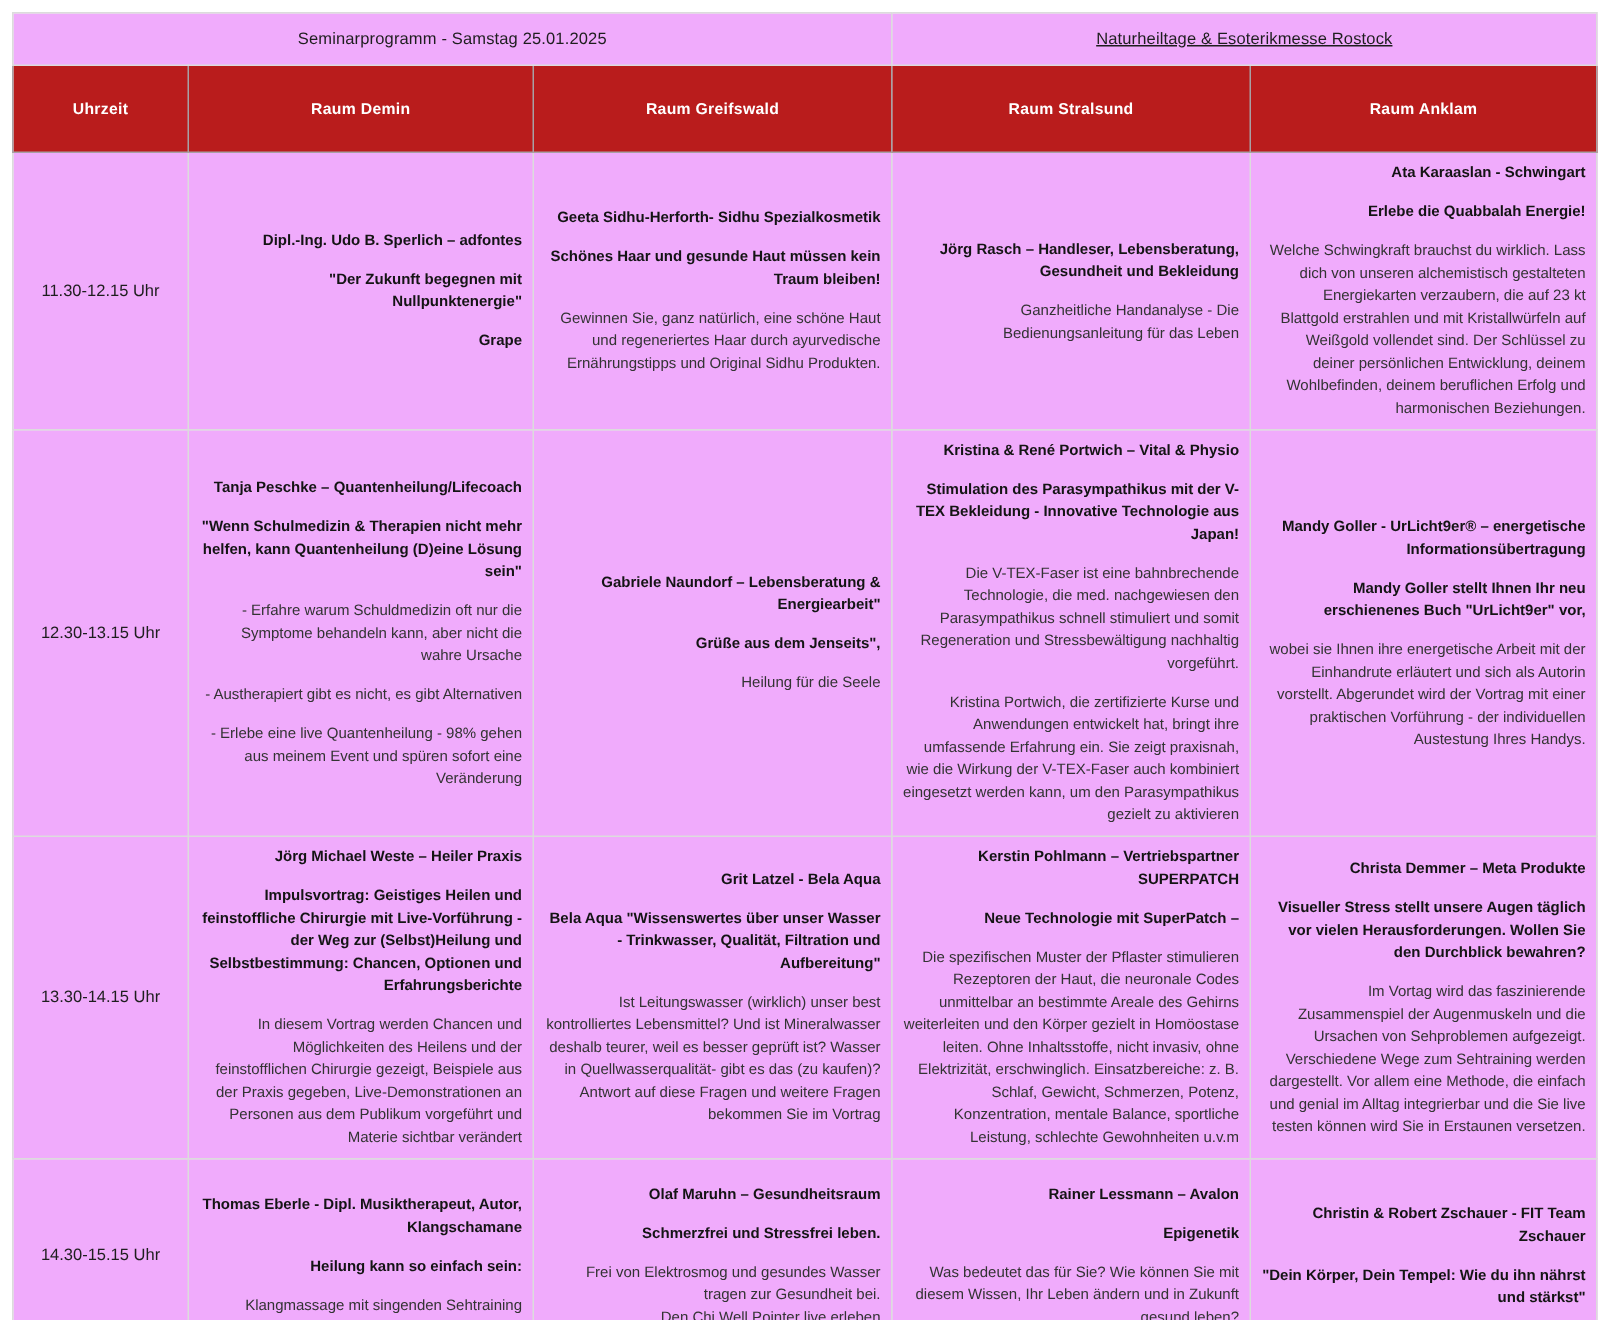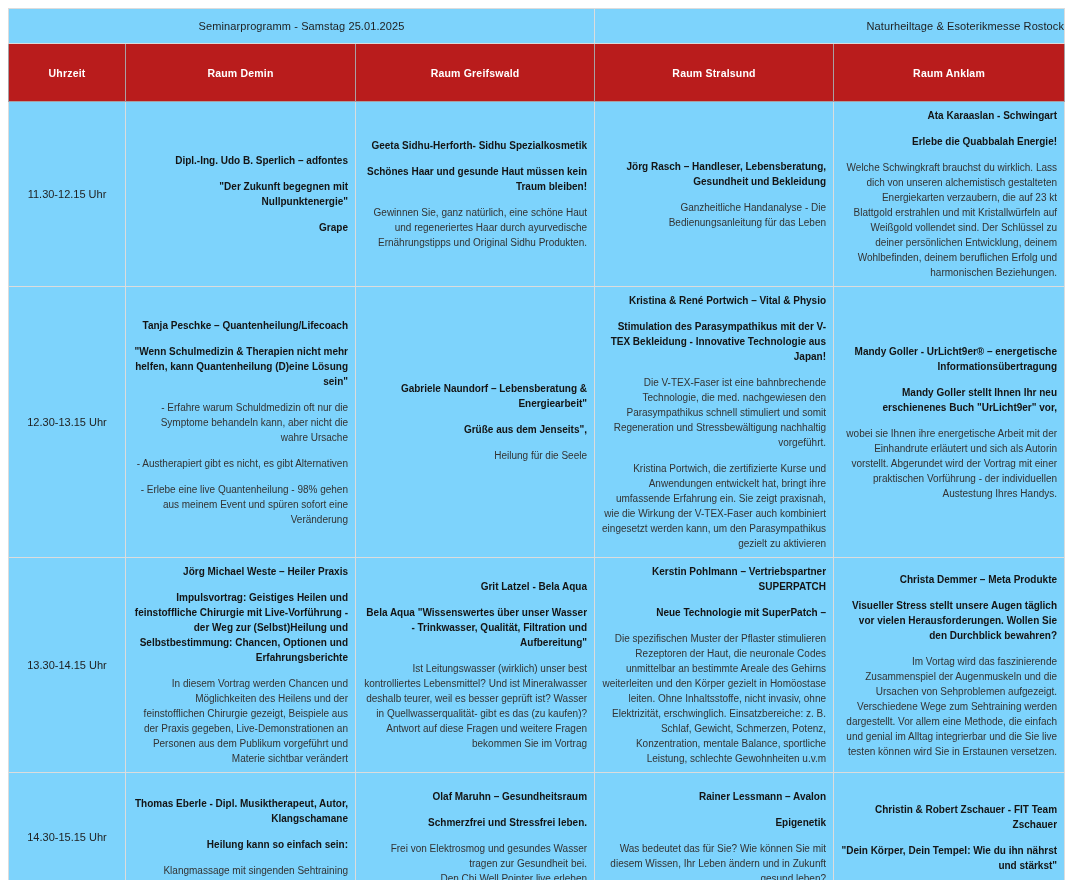--- a/index.html
+++ b/index.html
@@ -23,21 +23,21 @@
   }
   table.program {
     border-collapse: collapse;
     table-layout: fixed;
     width: 1056px;
     background: #f7f7f7;
   }
   table.program td, table.program th {
     border: 1px solid #dcdcdc;
     vertical-align: middle;
-    background: #7dd3fc;
+    background: #f0abfc;
     padding: 6px 7px;
   }
   
   col.c-time   { width: 117px; }
   col.c-demin  { width: 230px; }
   col.c-greifs { width: 239px; }
   col.c-stral  { width: 239px; }
   col.c-anklam { width: 231px; }
 
   
@@ -54,25 +54,26 @@
   .title-main {
     width: 100%;
     text-align: center;
     font-size: 11px;
     font-weight: 400;
     color: #1e1e1e;
     letter-spacing: .1px;
   }
   .title-sub {
     width: 100%;
-    text-align: right;
+    text-align: center;
     font-size: 11px;
     font-weight: 400;
     color: #1e1e1e;
     letter-spacing: .1px;
+    text-decoration: underline;
   }
 
   
   tr.head-row th {
     background: #b91c1c;
     color: #ffffff;
     font-size: 10.5px;
     font-weight: bold;
     text-align: center;
     height: 45px;

